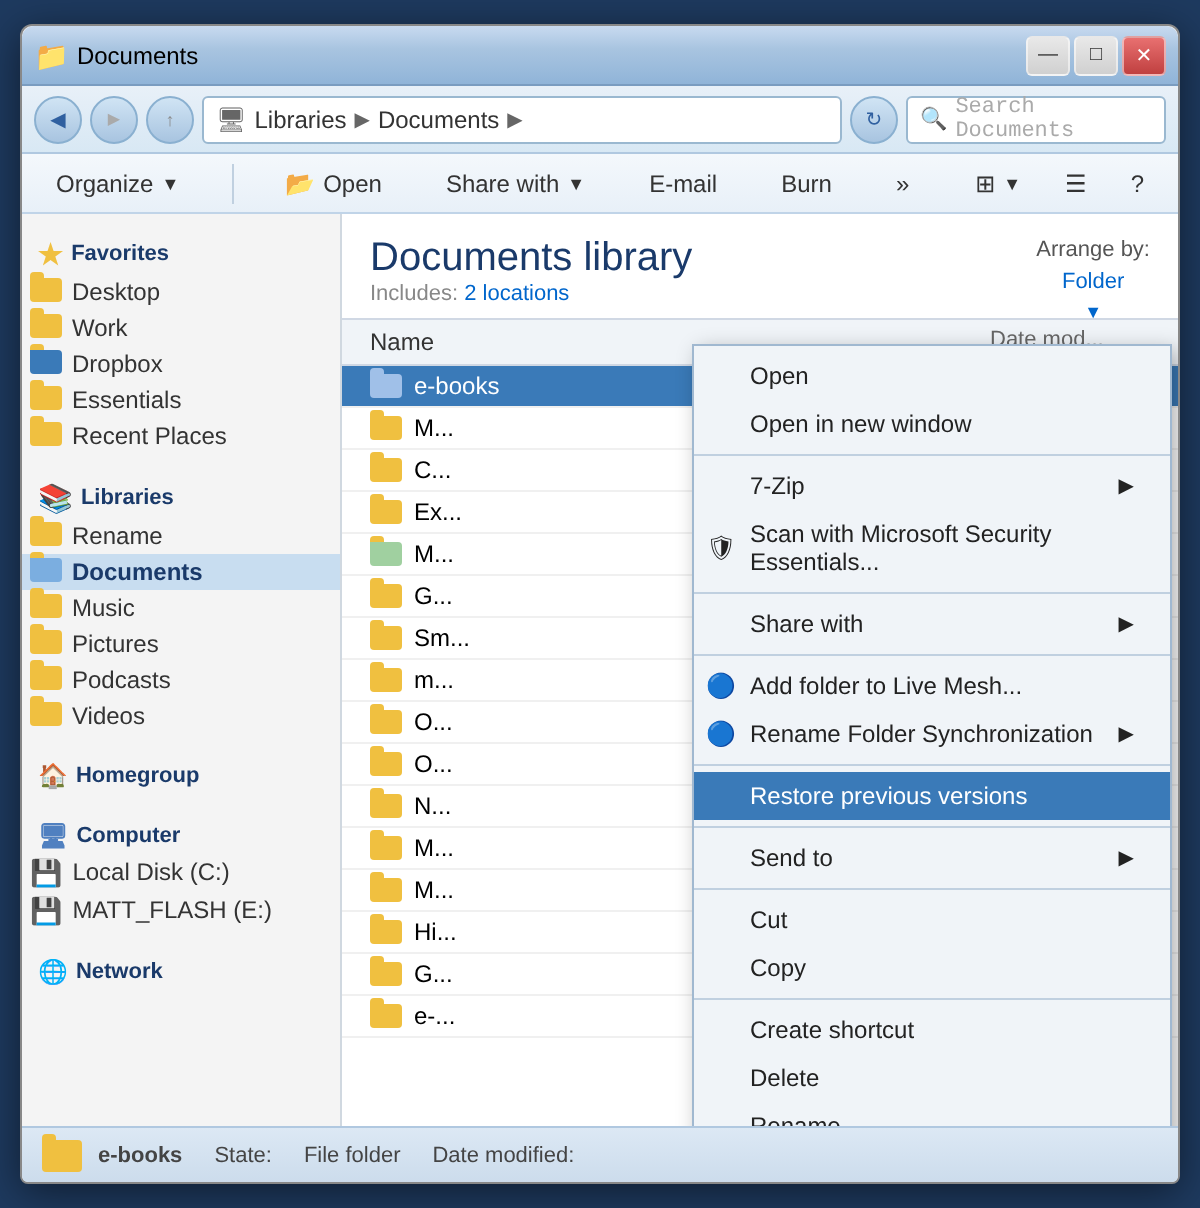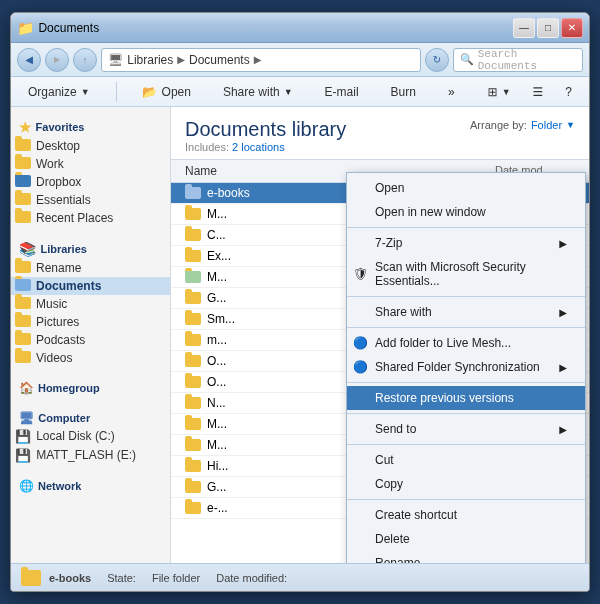--- a/index.html
+++ b/index.html
@@ -225,20 +225,21 @@
     .library-subtitle a { color: #0066cc; text-decoration: none; }
     .arrange-by {
       position: absolute;
       top: 12px;
       right: 14px;
       font-size: 11px;
       color: #555;
       display: flex;
       align-items: center;
       gap: 4px;
+      flex-direction: column;
     }
 
     .col-header {
       display: flex;
       padding: 4px 14px;
       background: #f0f4f8;
       border-bottom: 1px solid #d0d8e4;
       border-top: 1px solid #d0d8e4;
       font-size: 12px;
       color: #333;
@@ -594,21 +595,21 @@
           <span>Share with</span>
           <span class="ctx-arrow">▶</span>
         </div>
         <div class="ctx-separator"></div>
         <div class="ctx-item">
           <span class="ctx-icon">🔵</span>
           <span>Add folder to Live Mesh...</span>
         </div>
         <div class="ctx-item">
           <span class="ctx-icon">🔵</span>
-          <span>Shared Folder Synchronization</span>
+          <span>Rename Folder Synchronization</span>
           <span class="ctx-arrow">▶</span>
         </div>
         <div class="ctx-separator"></div>
         <div class="ctx-item highlighted">
           <span>Restore previous versions</span>
         </div>
         <div class="ctx-separator"></div>
         <div class="ctx-item">
           <span>Send to</span>
           <span class="ctx-arrow">▶</span>

